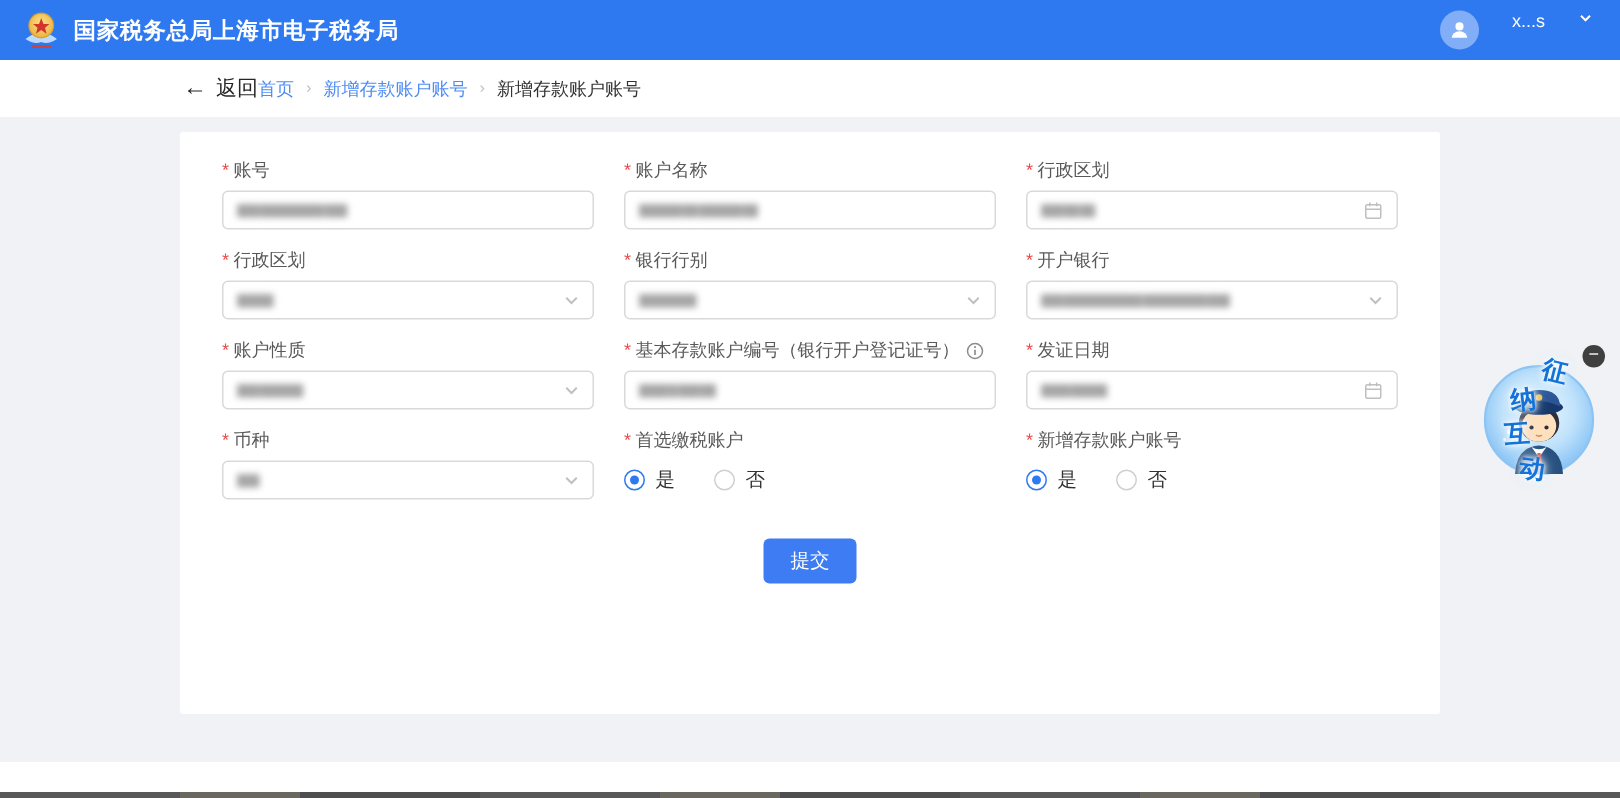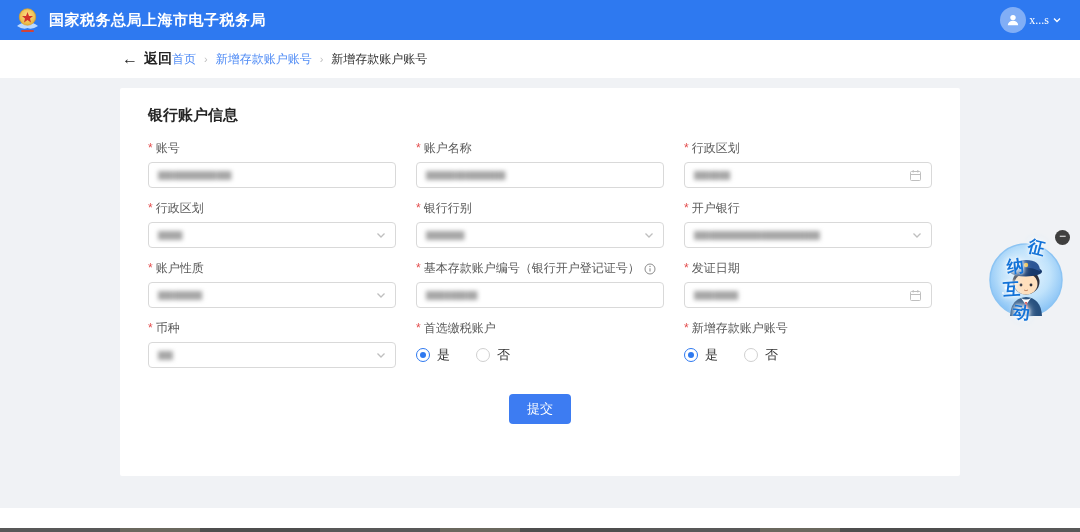--- a/index.html
+++ b/index.html
@@ -3,30 +3,30 @@
 <meta charset="utf-8">
 <style>
   * { box-sizing: border-box; margin: 0; padding: 0; }
   html,body { width:1080px; height:532px; overflow:hidden; }
   body { font-family: "Liberation Sans", sans-serif; background:#fff; position:relative; }
 
   
   .header { height:40px; background:#2e79f0; display:flex; align-items:center; padding:0 18px 0 14px; }
   .logo { width:27px; height:27px; margin-right:8px; flex:0 0 auto; }
   .header-title { color:#fff; font-size:15px; font-weight:bold; letter-spacing:.5px; }
-  .header-right { margin-left:auto; display:flex; align-items:center; gap:3px; cursor:pointer;font-family:Liberation Serif, serif; }
+  .header-right { margin-left:auto; display:flex; align-items:flex-start; gap:22px; cursor:pointer; }
   .avatar { width:26px; height:26px; border-radius:50%; background:rgba(255,255,255,.4); display:flex; align-items:center; justify-content:center; }
   .user-name { color:#fff; font-size:12px; }
   .chev-white { width:10px; height:10px; }
 
   
   .crumbbar { height:38px; background:#fff; display:flex; align-items:center; padding-left:122px; }
   .back { display:flex; align-items:center; gap:6px; cursor:pointer; }
   .back-arrow { font-size:16px; color:#262626; font-weight:bold; line-height:1; }
-  .back-label { font-size:14px; color:#262626; font-weight:bold; }
+  .back-label { font-size:14px; color:#262626; font-weight:normal; }
   .crumbs { display:flex; align-items:center; gap:8px; font-size:12px; }
   .crumb-link { color:#4f8bf5; cursor:pointer; }
   .crumb-sep { color:#bfbfbf; font-size:11px; }
   .crumb-current { color:#333; }
 
   
   .main { height:430px; background:#f0f2f5; position:relative; }
   .card { position:absolute; left:120px; top:10px; width:840px; height:388px; background:#fff; border-radius:2px; padding:18px 28px 0 28px; }
   .section-title { font-size:15px; font-weight:bold; color:#262626; margin-bottom:16px; }
 
@@ -105,21 +105,20 @@
     <span class="crumb-link">首页</span>
     <span class="crumb-sep">›</span>
     <span class="crumb-link">新增存款账户账号</span>
     <span class="crumb-sep">›</span>
     <span class="crumb-current">新增存款账户账号</span>
   </div>
 </div>
 
 <div class="main">
   <div class="card">
-    <div class="section-title">银行账户信息</div>
 
     <div class="form-grid">
 
       <div class="field">
         <div class="f-label">
           <span class="star">*</span>
           <span>账号</span>
         </div>
         <div class="control">
           <span class="redacted">███ █████████ ███</span>

